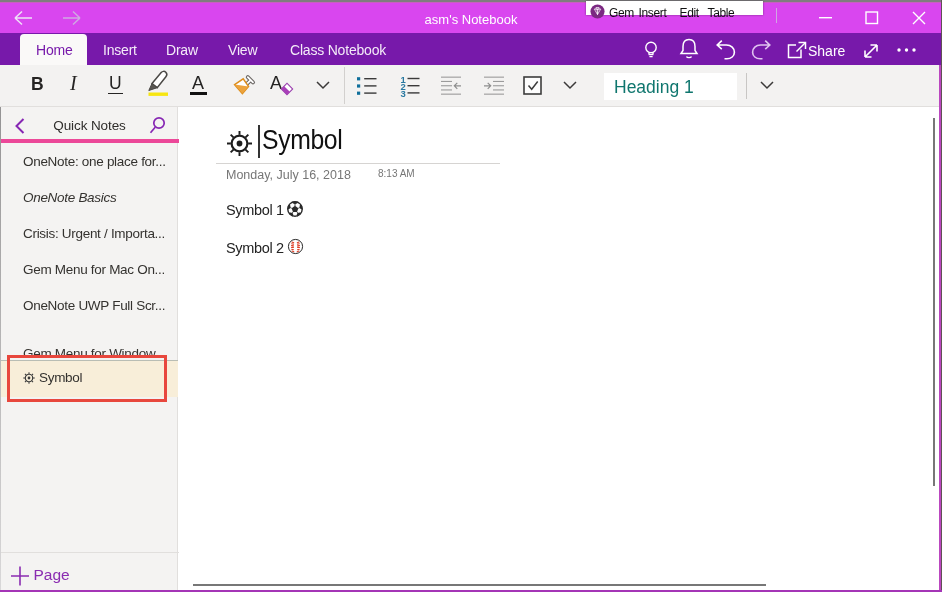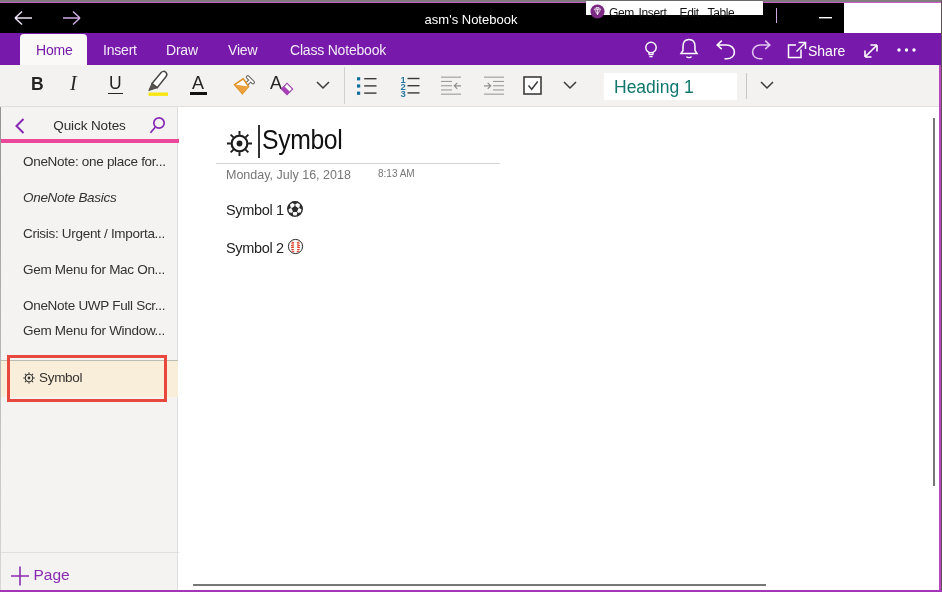--- a/index.html
+++ b/index.html
@@ -1,21 +1,21 @@
 <!DOCTYPE html>
 <html><head>
 <meta charset="utf-8">
 <style>
   * { margin:0; padding:0; box-sizing:border-box; }
   html,body { width:942px; height:592px; overflow:hidden; }
   body { font-family:"Liberation Sans", sans-serif; position:relative; background:#fff; }
   .abs { position:absolute; }
   #topgray { left:0; top:0; width:942px; height:2px; background:#7f7c80; }
   #toppink { left:0; top:2px; width:942px; height:1px; background:#c95fc0; }
-  #titlebar { left:0; top:3px; width:844px; height:30px; background:#000000; }
+  #titlebar { left:0; top:3px; width:942px; height:30px; background:#d946ef; }
   #tabrow { left:0; top:33px; width:942px; height:32px; background:#7719aa; }
   #wintitle { position:absolute; left:0; width:942px; top:9px; text-align:center; color:#fff; font-size:13px; }
   #hometab { position:absolute; left:20px; top:34px; width:67px; height:31px; background:#faf9f8; border-radius:4px 4px 0 0; }
   .tablbl { position:absolute; top:9px; color:#f4ebf8; font-size:14px; letter-spacing:-0.2px; }
   #ribbon { left:0; top:65px; width:942px; height:42px; background:#f3f2f1; border-bottom:1px solid #e1dfdd; }
   #sidebar { left:1px; top:107px; width:177px; height:483px; background:#f4f3f2; border-right:1px solid #e1dfdd; }
   #sbheader { position:absolute; left:0; top:0; width:214px; height:36px; border-bottom:4px solid #ec4899; }
   .sbitem { position:absolute; left:22px; color:#34322f; font-size:13.5px; letter-spacing:-0.3px; white-space:nowrap; }
   #selrow { position:absolute; left:-1px; top:253px; width:178px; height:37px; background:#f8eed9; }
   #selbox { position:absolute; left:6px; top:248px; width:160px; height:47px; border:3px solid #e8473d; }
@@ -196,21 +196,21 @@
     <svg class="abs" style="left:147px;top:8px;" width="20" height="21" viewBox="0 0 20 21">
       <circle cx="11" cy="8" r="5.2" stroke="#8626b3" stroke-width="1.7" fill="none"></circle>
       <path d="M7.2 12.2 L2.5 17.8" stroke="#8626b3" stroke-width="1.7"></path>
     </svg>
   </div>
   <div class="sbitem" style="top:47px;">OneNote: one place for...</div>
   <div class="sbitem" style="top:83px;font-style:italic;">OneNote Basics</div>
   <div class="sbitem" style="top:119px;">Crisis: Urgent / Importa...</div>
   <div class="sbitem" style="top:155px;">Gem Menu for Mac On...</div>
   <div class="sbitem" style="top:191px;">OneNote UWP Full Scr...</div>
-  <div class="sbitem" style="top:216px;">Gem Menu for Window...</div>
+  <div class="sbitem" style="top:239px;">Gem Menu for Window...</div>
   <div id="selrow">
       <div style="position:absolute;left:0;top:0;width:178px;height:1px;background:#b9bdb4;"></div>
     </div>
   <div id="selbox"></div>
   <svg class="abs" style="left:22px;top:265px;" width="12" height="12" viewBox="0 0 26 26">
     <circle cx="13" cy="13" r="8" fill="none" stroke="#3a3a3a" stroke-width="2.4"></circle>
     <circle cx="13" cy="13" r="3" fill="#3a3a3a"></circle>
     <path stroke="#3a3a3a" stroke-width="2.2" d="M13 0.5 v4 M13 21.5 v4 M0.5 13 h4 M21.5 13 h4 M4.2 4.2 l2.8 2.8 M19 19 l2.8 2.8 M4.2 21.8 l2.8 -2.8 M19 7 l2.8 -2.8"></path>
   </svg>
   <div class="sbitem" style="top:263px; left:38px;">Symbol</div>

